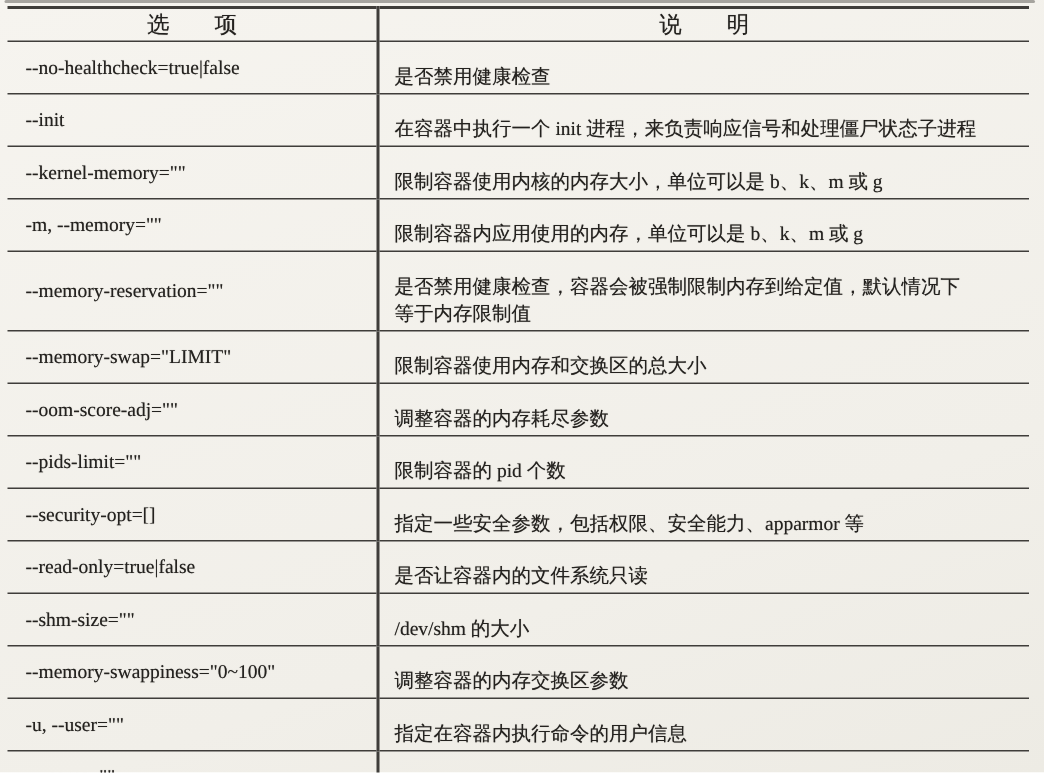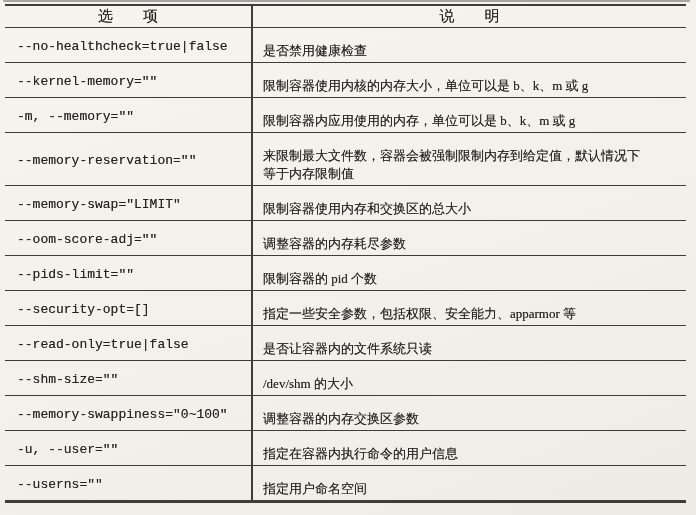--- a/index.html
+++ b/index.html
@@ -52,21 +52,21 @@
   }
   tbody tr { height: 23px; }
   .col-opt {
     border-right: 2px solid var(--rule);
   }
   td.col-opt {
     padding: 2px 4px 2px 12px;
     white-space: nowrap;
   }
   td.col-opt code {
-    font-family: Liberation Mono, monospace;
+    font-family: Liberation Serif, serif;
     font-size: 13px;
     letter-spacing: 0;
   }
   td.col-desc {
     font-size: 13px;
     line-height: 18px;
     padding: 14px 5px 2px 10px;
     white-space: pre-line;
   }
 </style>
@@ -85,34 +85,38 @@
         <th class="col-opt">选　　项</th>
         <th class="col-desc">说　　明</th>
       </tr>
     </thead>
     <tbody id="table-body">
   <tr>
     <td class="col-opt"><code>--no-healthcheck=true|false</code></td>
     <td class="col-desc">是否禁用健康检查</td>
   </tr>
 
+  <tr>
+    <td class="col-opt"><code>--init</code></td>
+    <td class="col-desc">在容器中执行一个 init 进程，来负责响应信号和处理僵尸状态子进程</td>
+  </tr>
 
   <tr>
     <td class="col-opt"><code>--kernel-memory=""</code></td>
     <td class="col-desc">限制容器使用内核的内存大小，单位可以是 b、k、m 或 g</td>
   </tr>
 
   <tr>
     <td class="col-opt"><code>-m,  --memory=""</code></td>
     <td class="col-desc">限制容器内应用使用的内存，单位可以是 b、k、m 或 g</td>
   </tr>
 
   <tr>
     <td class="col-opt"><code>--memory-reservation=""</code></td>
-    <td class="col-desc">来限制最大文件数，容器会被强制限制内存到给定值，默认情况下
+    <td class="col-desc">是否禁用健康检查，容器会被强制限制内存到给定值，默认情况下
 等于内存限制值</td>
   </tr>
 
   <tr>
     <td class="col-opt"><code>--memory-swap="LIMIT"</code></td>
     <td class="col-desc">限制容器使用内存和交换区的总大小</td>
   </tr>
 
 
   <tr>

